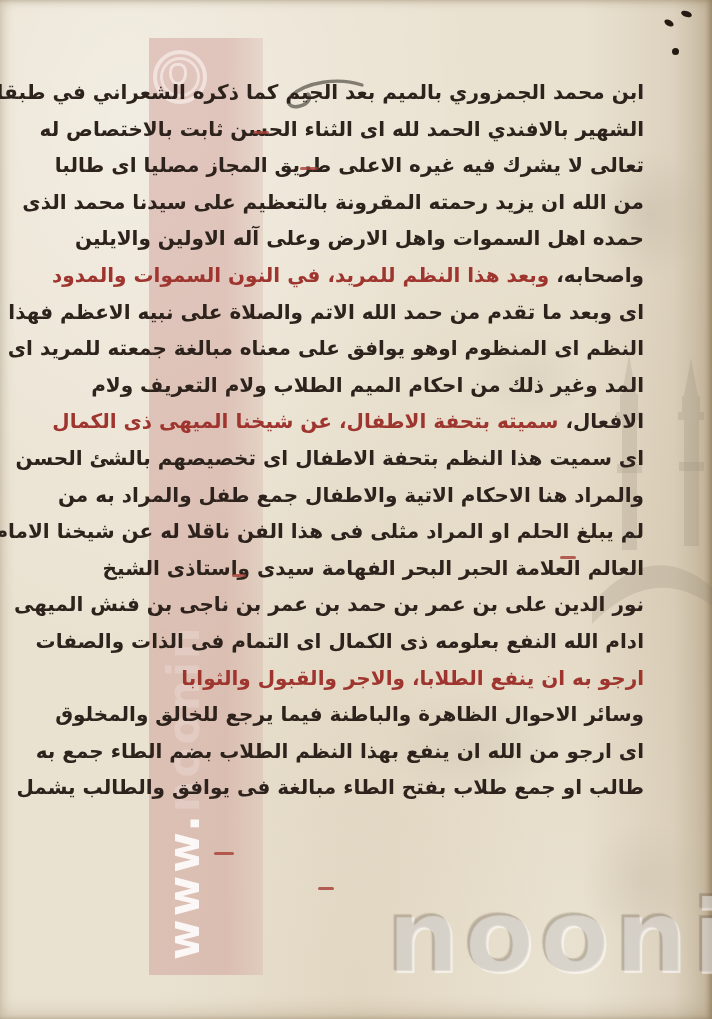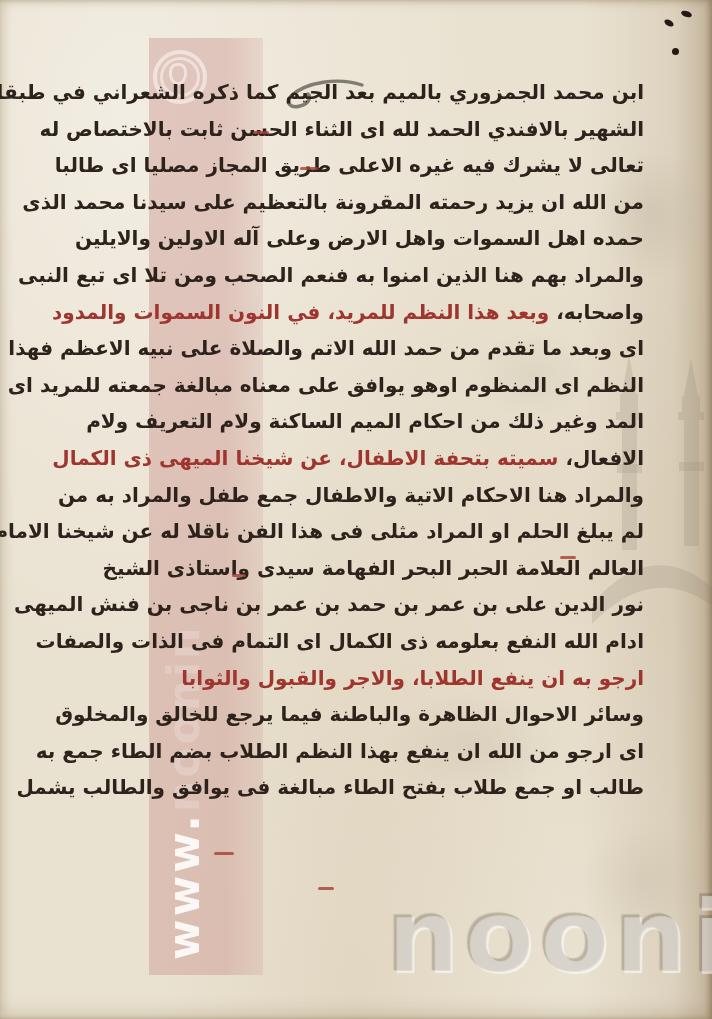--- a/index.html
+++ b/index.html
@@ -110,26 +110,26 @@
   </div>
 
   <div class="vert-url"><span class="bright">www.</span><span class="faint">noonin</span></div>
 
   <div class="text-block" id="text-block">
       <div class="line"><span class="seg">ابن محمد الجمزوري بالميم بعد الجيم كما ذكره الشعراني في طبقاته</span></div>
       <div class="line"><span class="seg">الشهير بالافندي الحمد لله اى الثناء الحسن ثابت بالاختصاص له</span></div>
       <div class="line"><span class="seg">تعالى لا يشرك فيه غيره الاعلى طريق المجاز مصليا اى طالبا</span></div>
       <div class="line"><span class="seg">من الله ان يزيد رحمته المقرونة بالتعظيم على سيدنا محمد الذى</span></div>
       <div class="line"><span class="seg">حمده اهل السموات واهل الارض وعلى آله الاولين والايلين</span></div>
-      <div class="line"><span class="seg">والمراد بهم هنا الذين امنوا به فنعم الصحب ومن تلا اى تبع النبى</span></div>
       <div class="line"><span class="seg">واصحابه،</span><span class="seg seg-rubric"> وبعد هذا النظم للمريد، في النون السموات والمدود</span></div>
       <div class="line"><span class="seg">اى وبعد ما تقدم من حمد الله الاتم والصلاة على نبيه الاعظم فهذا</span></div>
       <div class="line"><span class="seg">النظم اى المنظوم اوهو يوافق على معناه مبالغة جمعته للمريد اى</span></div>
-      <div class="line"><span class="seg">المد وغير ذلك من احكام الميم الساكنة ولام التعريف ولام</span></div>
+      <div class="line"><span class="seg">المد وغير ذلك من احكام الميم الطلاب ولام التعريف ولام</span></div>
       <div class="line"><span class="seg">الافعال،</span><span class="seg seg-rubric"> سميته بتحفة الاطفال، عن شيخنا الميهى ذى الكمال</span></div>
+      <div class="line"><span class="seg">اى سميت هذا النظم بتحفة الاطفال اى تخصيصهم بالشئ الحسن</span></div>
       <div class="line"><span class="seg">والمراد هنا الاحكام الاتية والاطفال جمع طفل والمراد به من</span></div>
       <div class="line"><span class="seg">لم يبلغ الحلم او المراد مثلى فى هذا الفن ناقلا له عن شيخنا الامام</span></div>
       <div class="line"><span class="seg">العالم العلامة الحبر البحر الفهامة سيدى واستاذى الشيخ</span></div>
       <div class="line"><span class="seg">نور الدين على بن عمر بن حمد بن عمر بن ناجى بن فنش الميهى</span></div>
       <div class="line"><span class="seg">ادام الله النفع بعلومه ذى الكمال اى التمام فى الذات والصفات</span></div>
       <div class="line"><span class="seg seg-rubric">ارجو به ان ينفع الطلابا، والاجر والقبول والثوابا</span></div>
       <div class="line"><span class="seg">وسائر الاحوال الظاهرة والباطنة فيما يرجع للخالق والمخلوق</span></div>
       <div class="line"><span class="seg">اى ارجو من الله ان ينفع بهذا النظم الطلاب بضم الطاء جمع به</span></div>
       <div class="line"><span class="seg">طالب او جمع طلاب بفتح الطاء مبالغة فى يوافق والطالب يشمل</span></div>
     </div>

